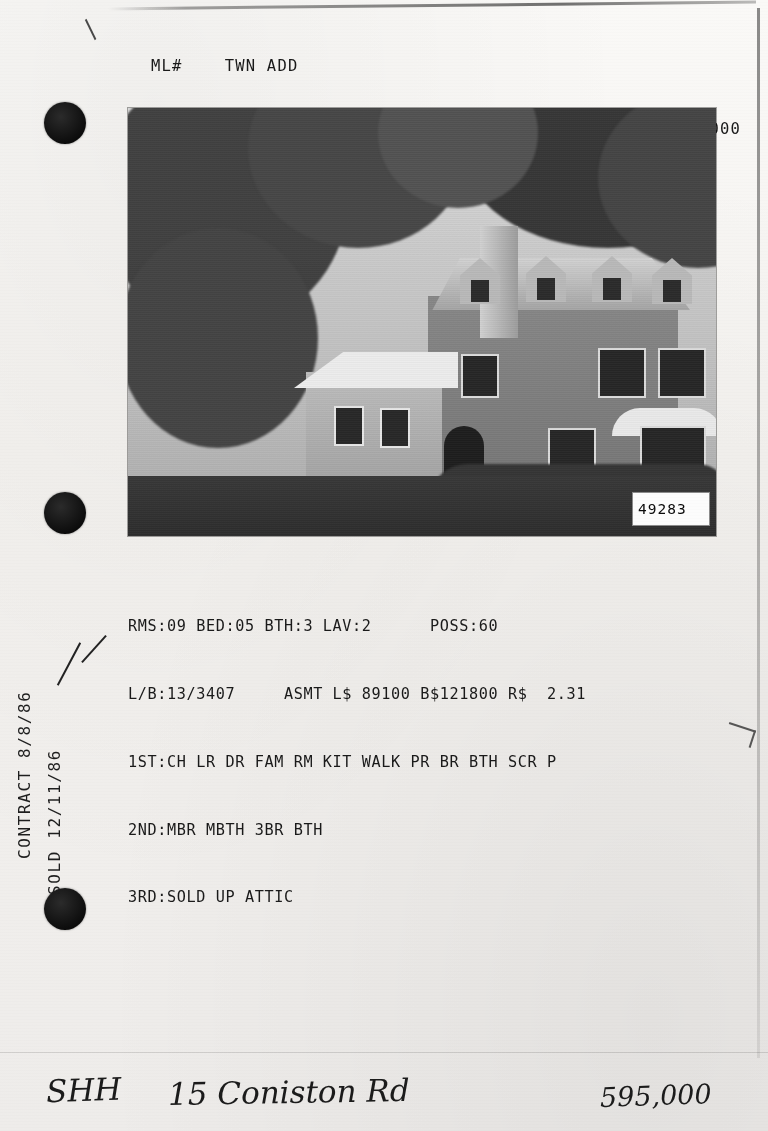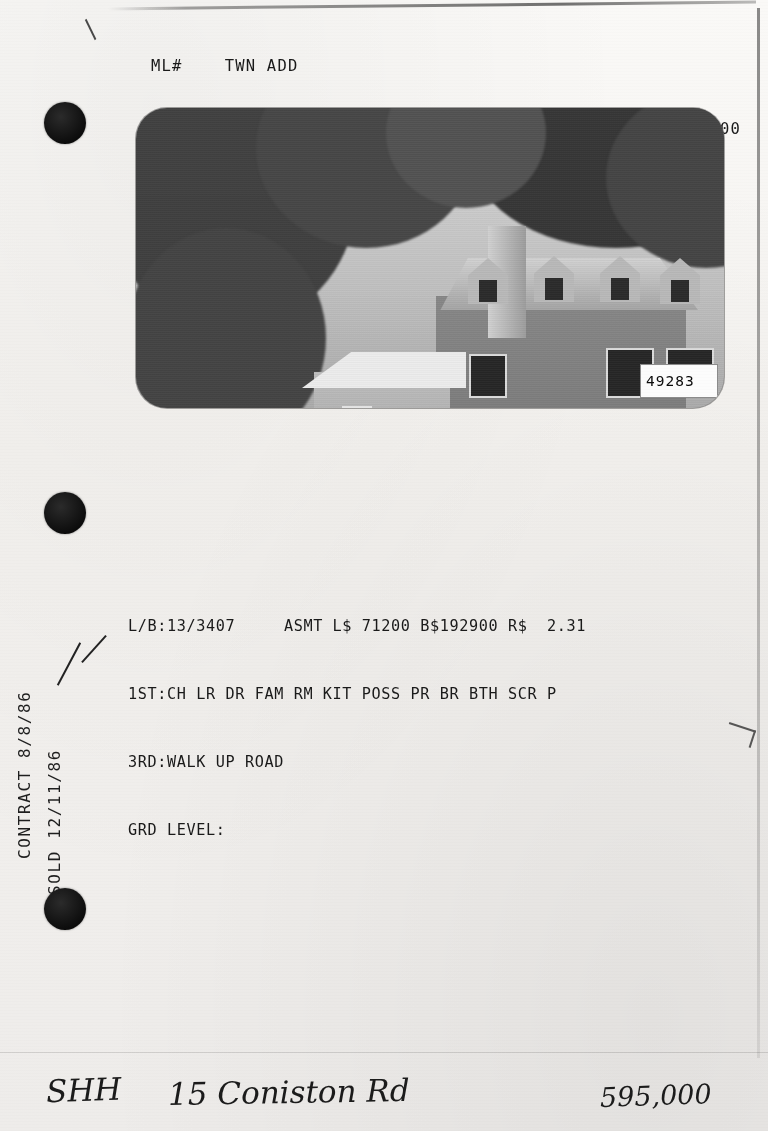--- a/index.html
+++ b/index.html
@@ -92,29 +92,28 @@
     width: 34px;
     height: 22px;
     border-left: 2px solid #2a2a2a;
     transform: rotate(-38deg) skewX(-12deg);
     opacity: .85;
   }
 
   
   .photo {
     position: absolute;
-    left: 136px;
+    left: 128px;
     top: 108px;
     width: 588px;
-    height: 300px;
+    height: 428px;
     background: #6e6e6e;
     overflow: hidden;
     filter: grayscale(1) contrast(1.05);
     box-shadow: 0 0 0 1px rgba(0,0,0,.35);
-    border-radius: 31px;
   }
   .sky {
     position: absolute; inset: 0;
     background: linear-gradient(180deg, #d8d8d6 0%, #c9c9c6 30%, #bdbdb9 60%, #a9a9a5 100%);
   }
   
   .tree {
     position: absolute;
     border-radius: 50%;
     filter: blur(1.2px);
@@ -403,24 +402,25 @@
 
     <div class="hedge2"></div>
     <div class="hedge"></div>
 
     <div class="photo-grain"></div>
 
     <div class="photo-tag">49283</div>
   </div>
 
   <div class="listing">
-    <div class="line">L/B:13/3407     ASMT L$ 71200 B$192900 R$  2.31</div>
-    <div class="line">1ST:CH LR DR FAM RM KIT POSS PR BR BTH SCR P</div>
-    <div class="line">3RD:WALK UP ROAD</div>
-    <div class="line">GRD LEVEL:</div>
+    <div class="line">RMS:09 BED:05 BTH:3 LAV:2      POSS:60</div>
+    <div class="line">L/B:13/3407     ASMT L$ 89100 B$121800 R$  2.31</div>
+    <div class="line">1ST:CH LR DR FAM RM KIT WALK PR BR BTH SCR P</div>
+    <div class="line">2ND:MBR MBTH 3BR BTH</div>
+    <div class="line">3RD:SOLD UP ATTIC</div>
     
     
     
     
     
     
     
     
     
     

